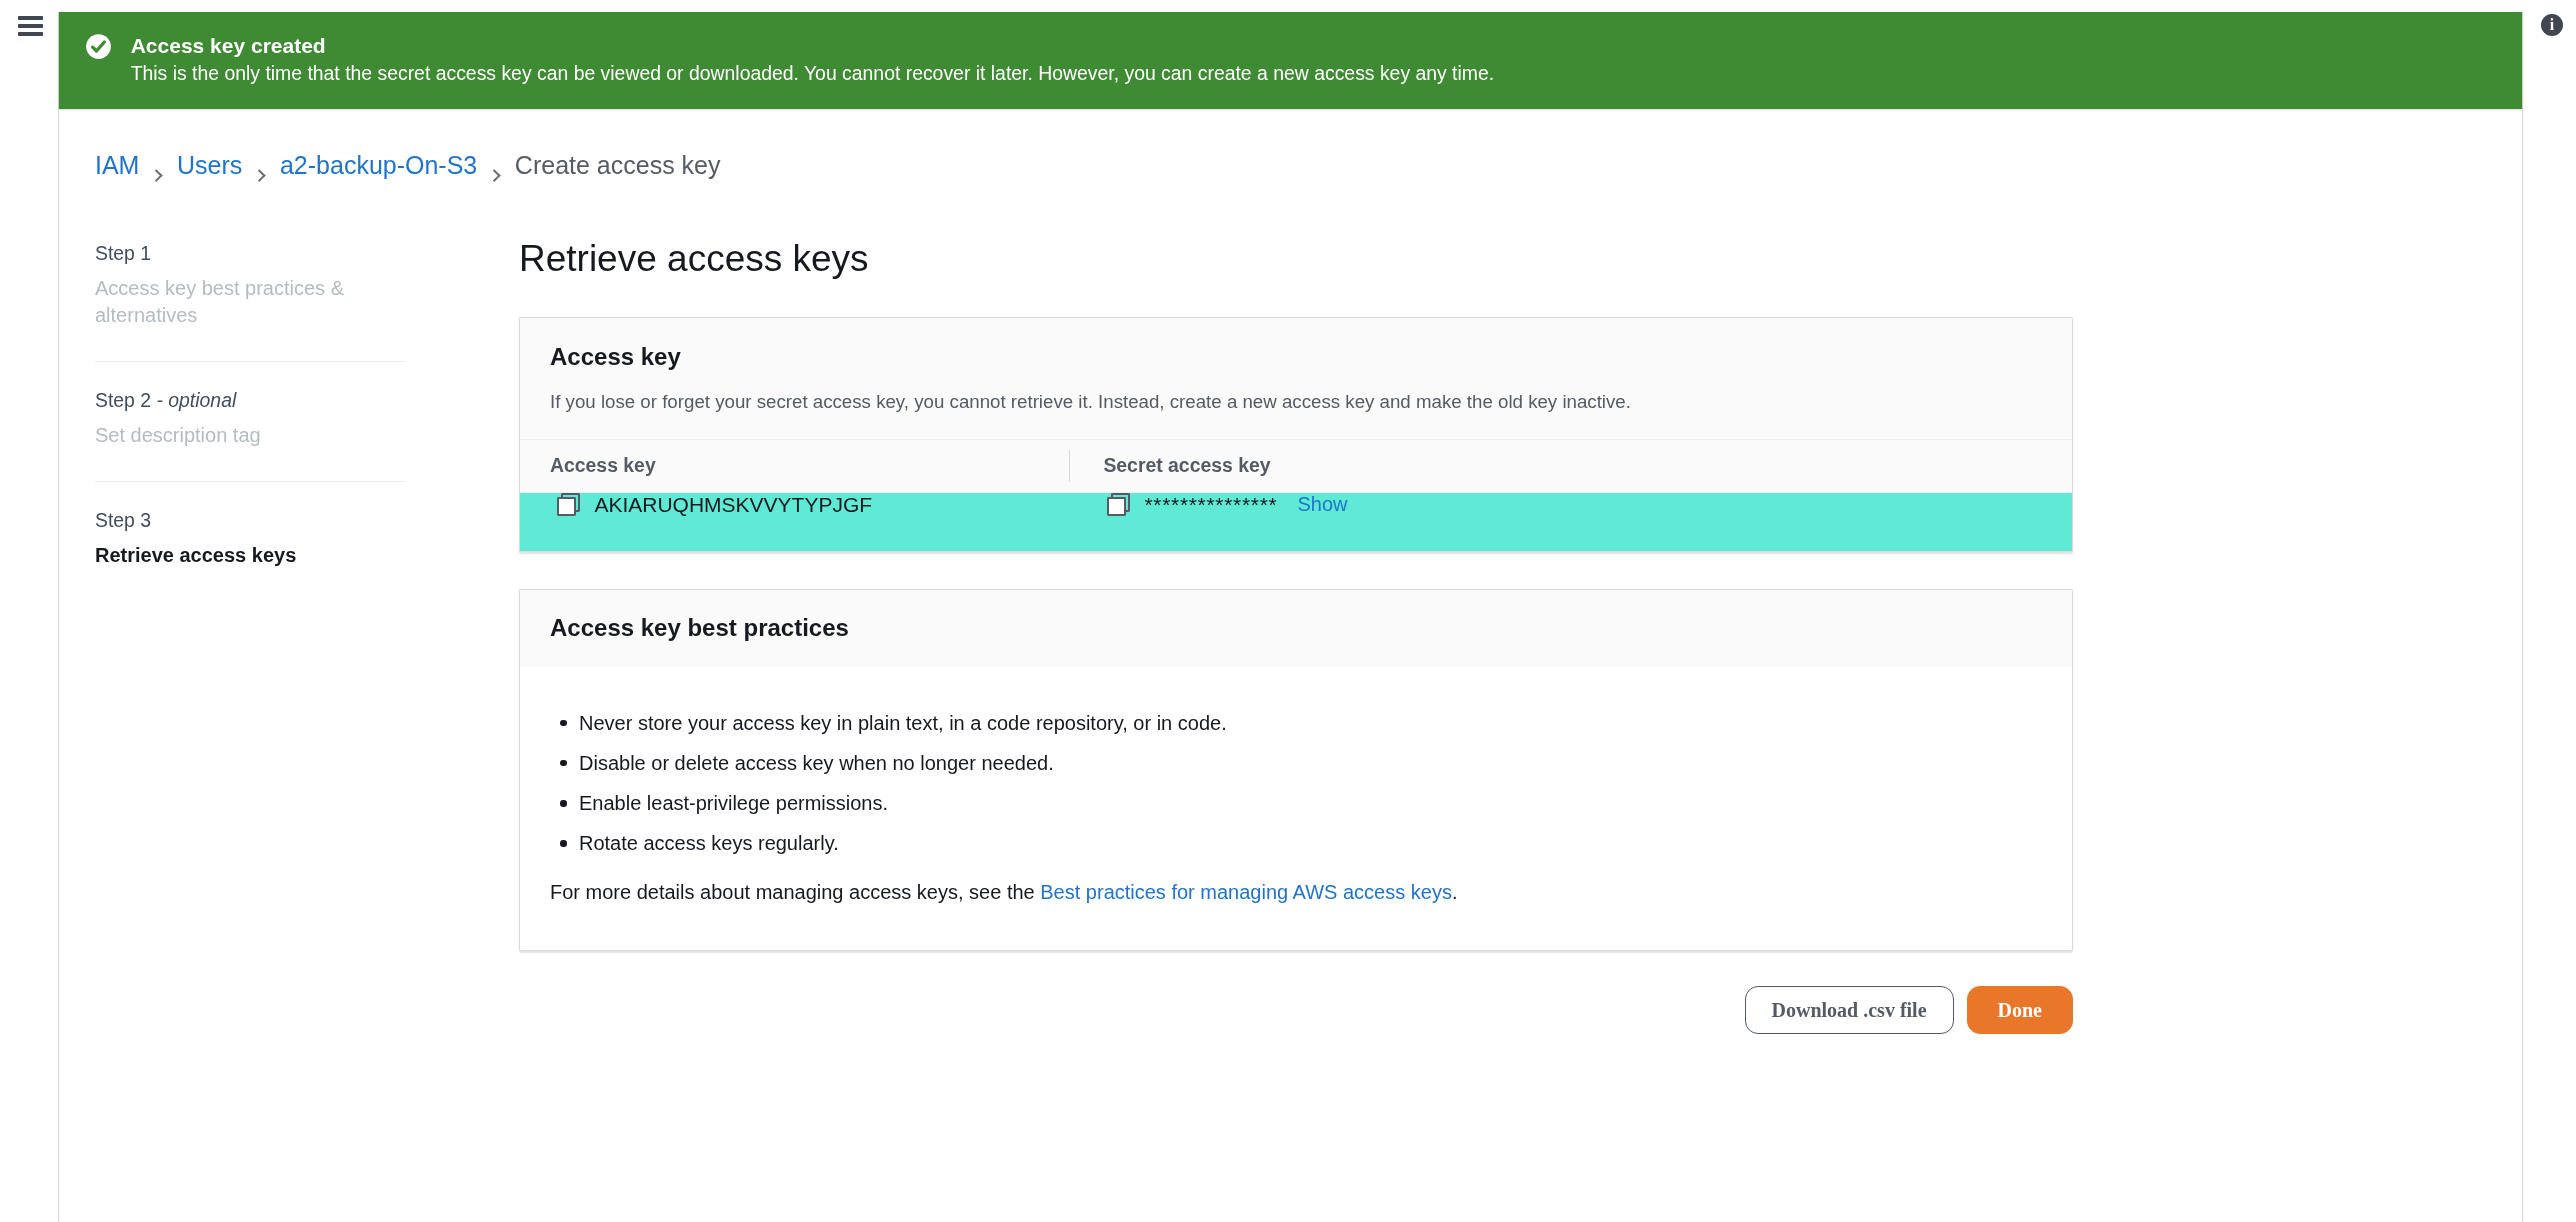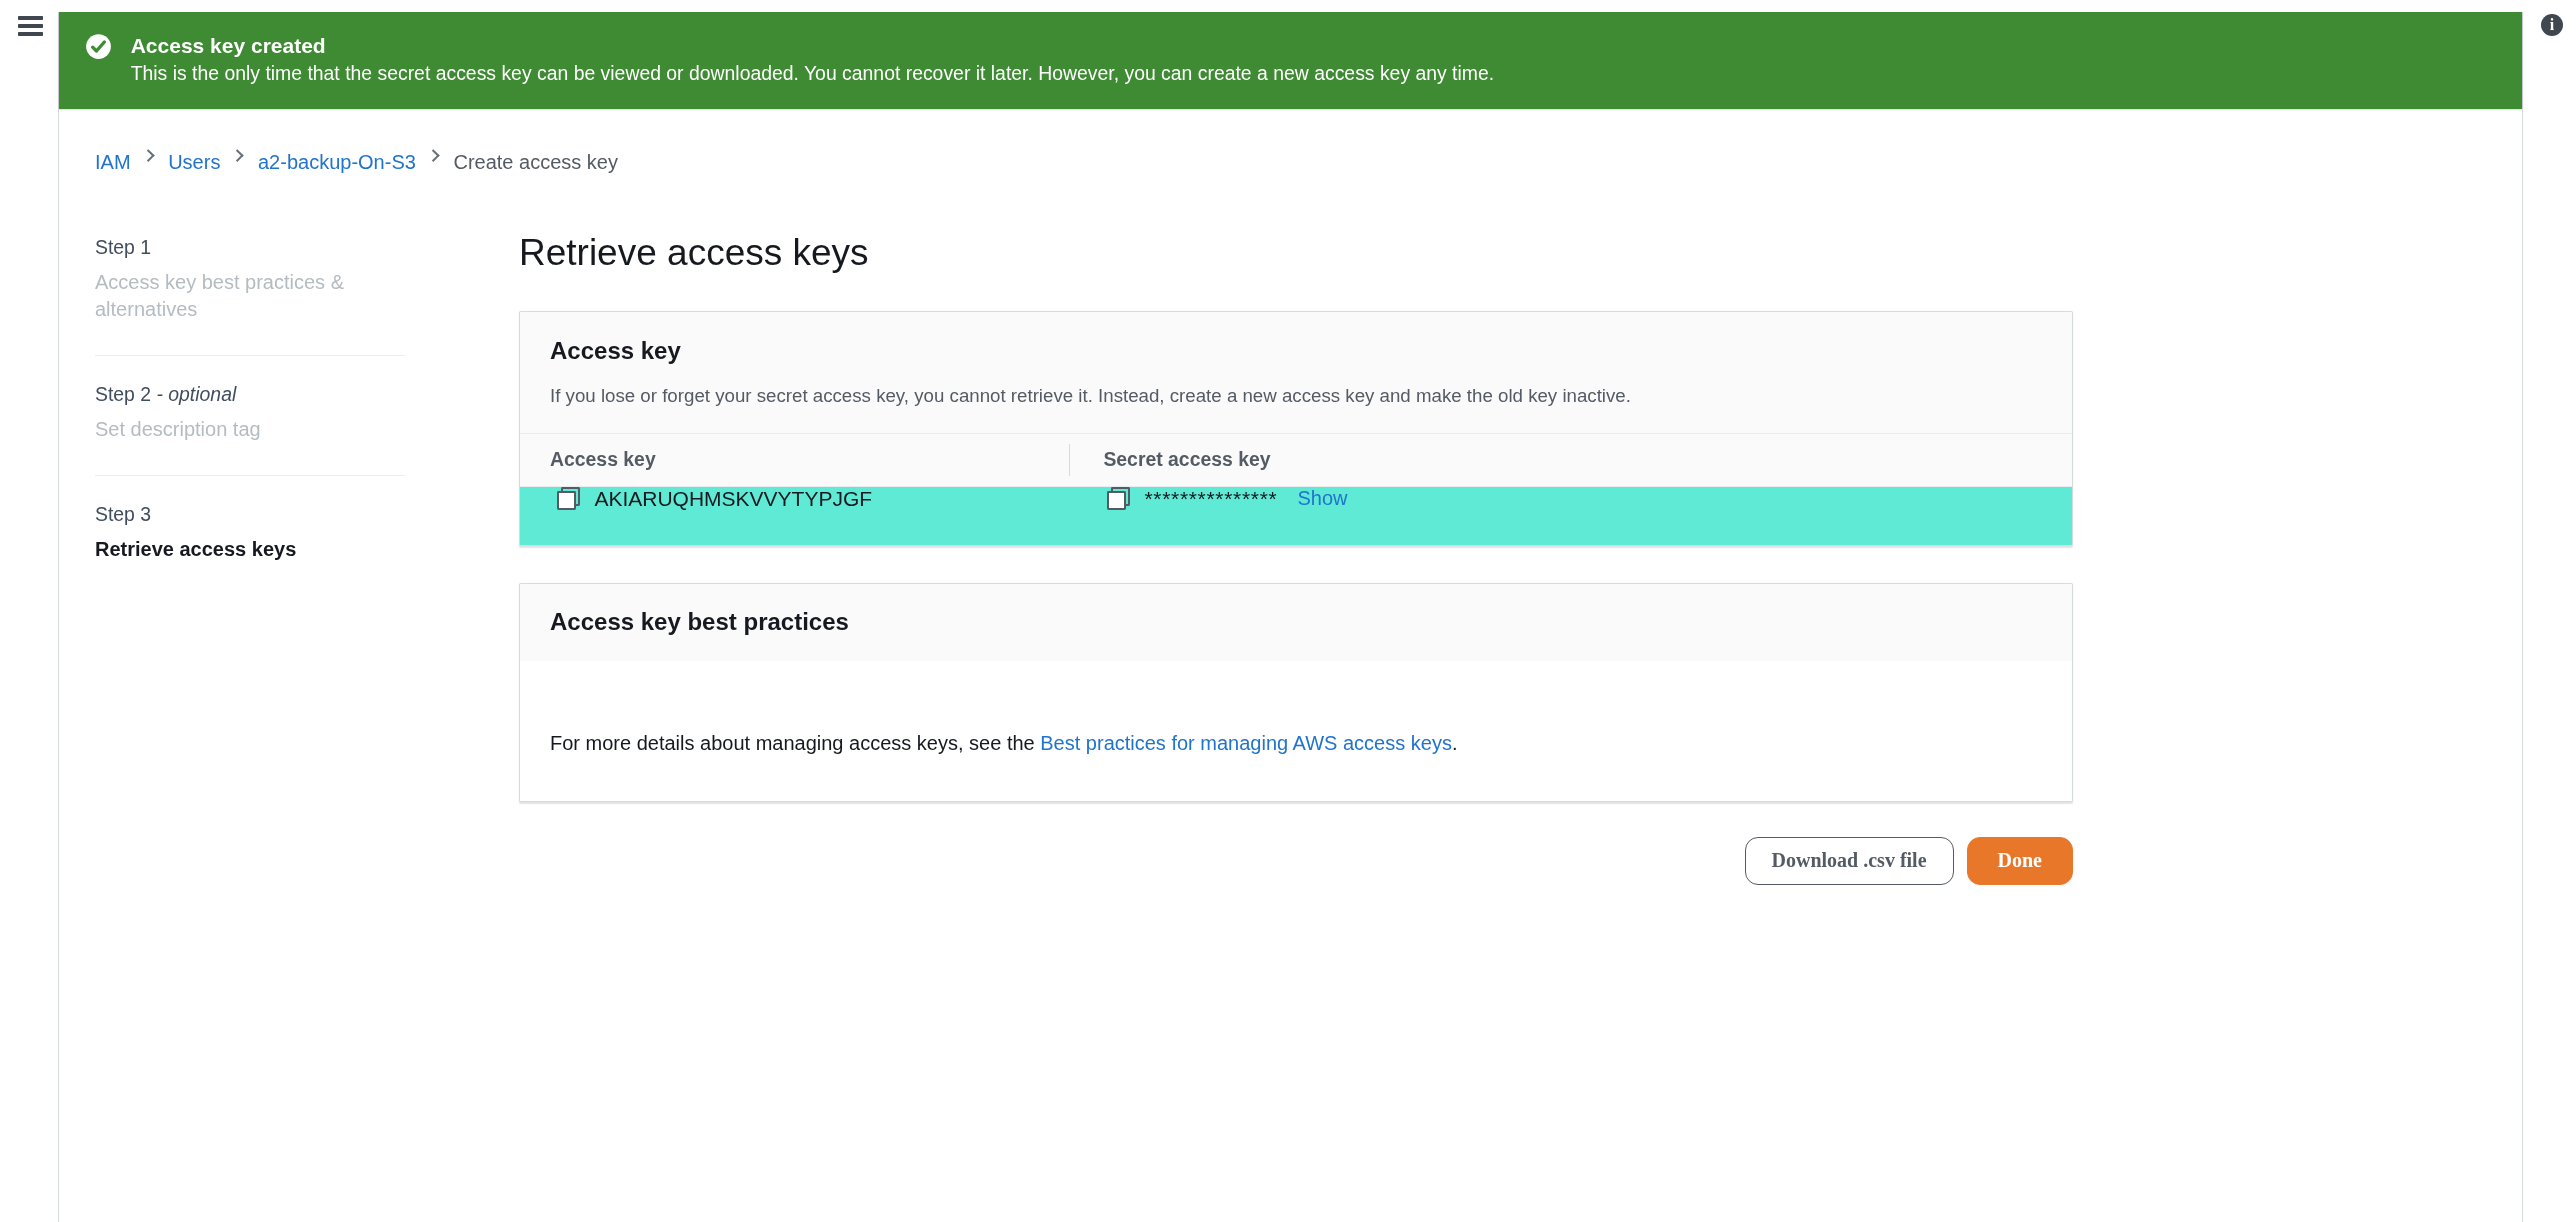--- a/index.html
+++ b/index.html
@@ -26,21 +26,21 @@
   
   .flashbar { height:97px; background:#3f8b33; color:#fff; display:flex;
               align-items:flex-start; padding:20px 29px 0 26px;
               box-shadow:0 1.4px 2.2px rgba(0,0,0,.25); }
   .flash-check { width:27px; height:27px; flex:none; margin-top:1.4px; }
   .flash-text { margin-left:18.7px; }
   .flash-title { font-weight:bold; font-size:21px; line-height:27px; }
   .flash-msg { font-size:19.4px; line-height:29px; }
 
   
-  .breadcrumb { display:flex; align-items:flex-start; margin:42px 0 0 36px; font-size:20px; }
+  .breadcrumb { display:flex; align-items:flex-end; margin:42px 0 0 36px; font-size:25px; }
   .breadcrumb a { color:#2174cd; text-decoration:none; cursor:pointer; }
   .crumb-sep { width:8.6px; height:8.6px; border-top:2.2px solid #687078; border-right:2.2px solid #687078;
                transform:rotate(45deg); margin:0 16px 0 13px; flex:none; }
   .crumb-current { color:#545b64; }
 
   
   .page-body { display:flex; margin:58px 0 0 36px; }
 
   
   .steps { width:310px; flex:none; margin-right:114px; }
@@ -184,20 +184,26 @@
             <a class="show-link">Show</a>
           </div>
         </div>
       </section>
 
       <section class="card">
         <header class="card-header">
           <h2>Access key best practices</h2>
         </header>
         <div class="card-body">
+          <ul class="bullets">
+            <li>Never store your access key in plain text, in a code repository, or in code.</li>
+            <li>Disable or delete access key when no longer needed.</li>
+            <li>Enable least-privilege permissions.</li>
+            <li>Rotate access keys regularly.</li>
+          </ul>
           <p class="more-line">
             <span>For more details about managing access keys, see the </span><a>Best practices for managing AWS access keys</a><span>.</span>
           </p>
         </div>
       </section>
 
       <div class="actions">
         <button class="btn btn-ghost">Download .csv file</button>
         <button class="btn btn-primary">Done</button>
       </div>

